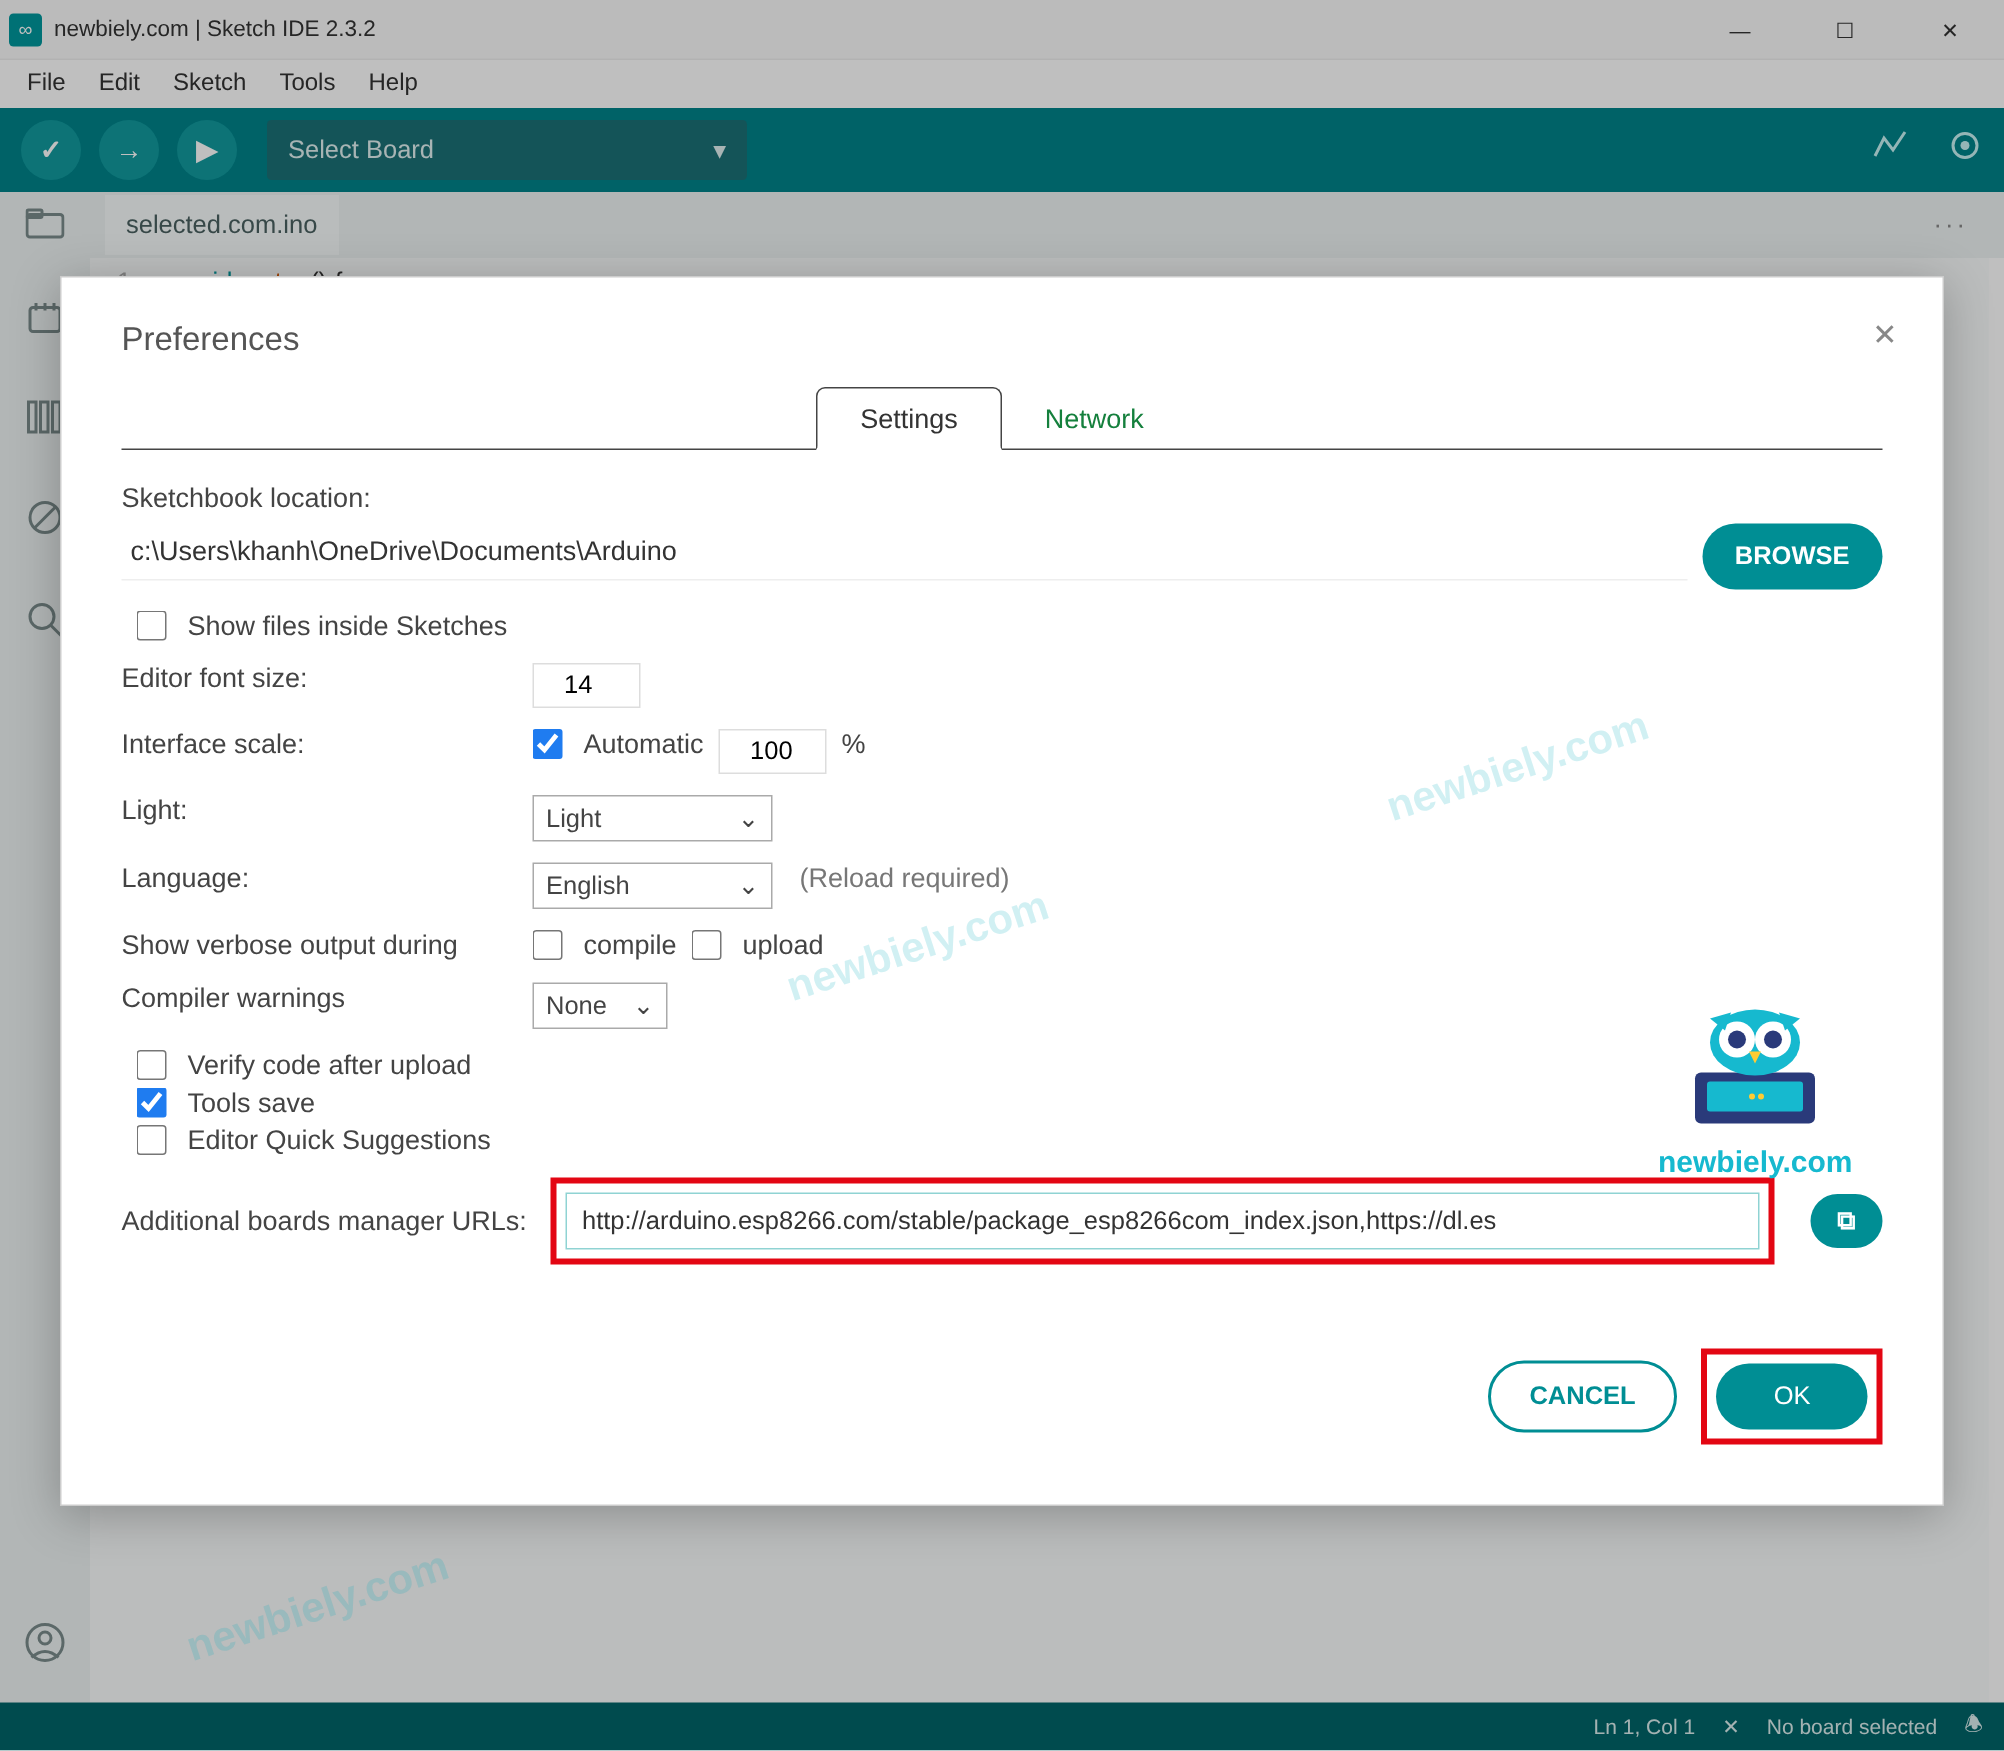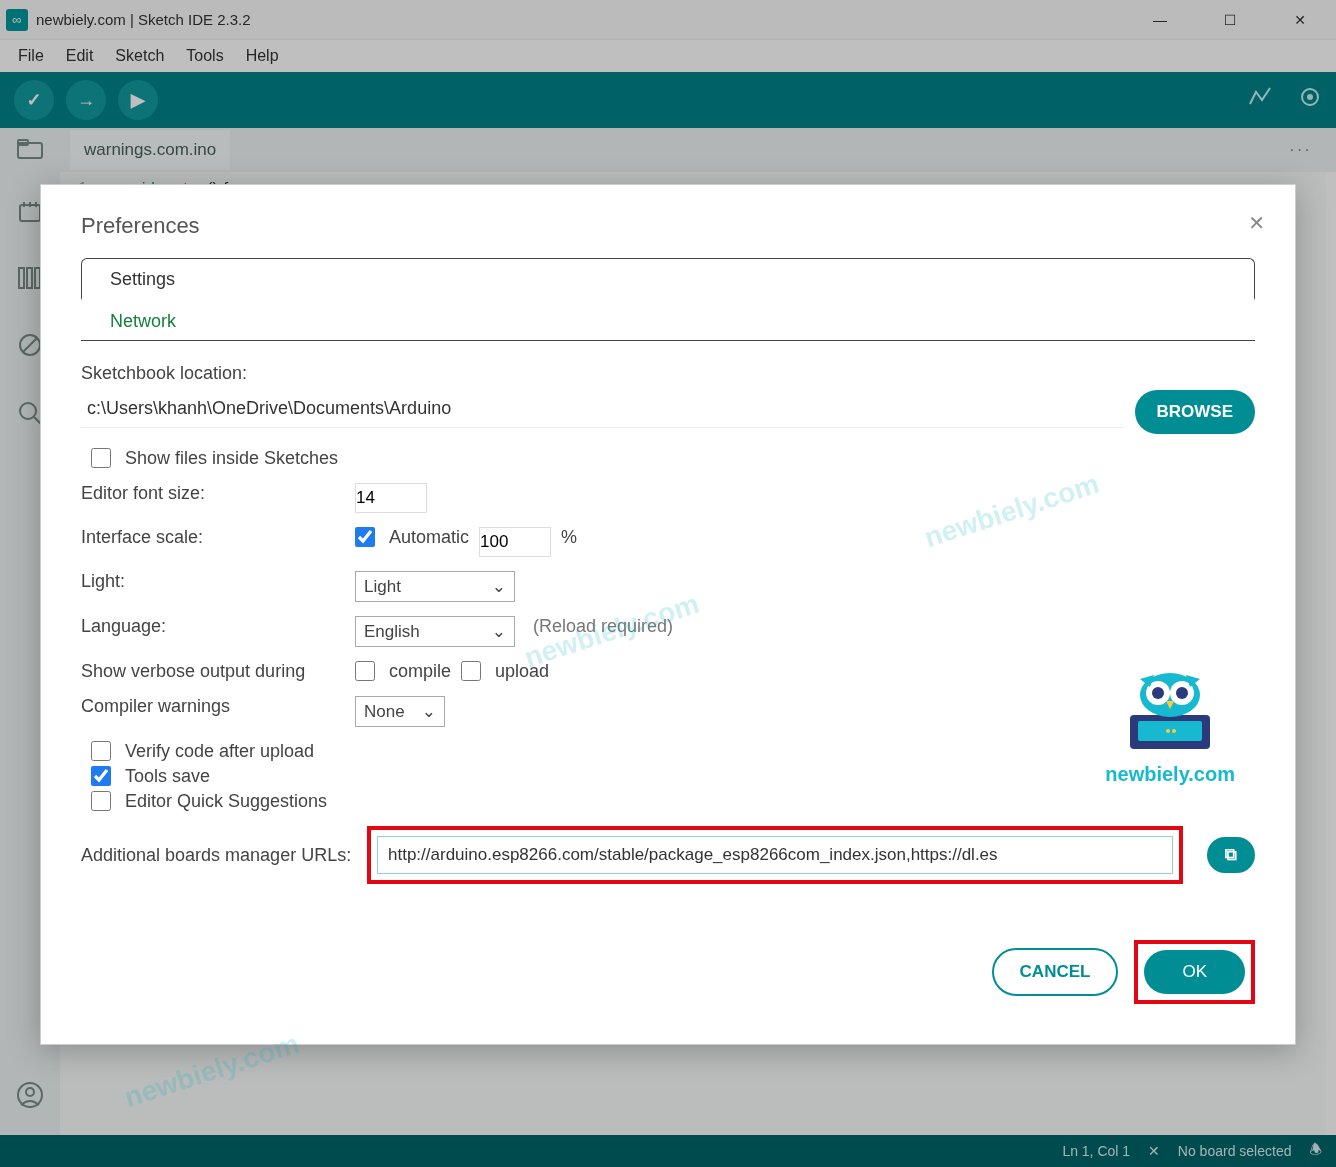--- a/index.html
+++ b/index.html
@@ -35,31 +35,31 @@
 
 .statusbar { position: absolute; left: 0; right: 0; bottom: 0; height: 32px; background: #006468; color: #dbeeee; font-size: 14px; display: flex; align-items: center; padding: 0 14px; gap: 18px;}
 .statusbar .sp { flex:1; }
 
 
 .modal-overlay { position: absolute; inset: 0; background: rgba(0,0,0,0.25); }
 .modal { position: absolute; left: 40px; right: 40px; top: 184px; background: #fff; border: 1px solid #ccc; box-shadow: 0 6px 30px rgba(0,0,0,.25); padding: 28px 40px 40px 40px; }
 .modal-title { font-size: 22px; color: #555; margin-bottom: 18px; }
 .modal .close { position: absolute; top: 26px; right: 30px; font-size: 20px; color: #888; }
 
-.pref-tabs { display: flex; justify-content: center; border-bottom: 1px solid #444; margin-bottom: 22px; flex-direction: column; }
+.pref-tabs { display: flex; justify-content: center; border-bottom: 1px solid #444; margin-bottom: 22px; }
 .pref-tabs .ptab { padding: 10px 28px 8px 28px; font-size: 18px; color: #15803d; border: 1px solid transparent; position: relative; top: 1px; }
 .pref-tabs .ptab.active { border: 1px solid #444; border-bottom: 2px solid #fff; border-top-left-radius: 6px; border-top-right-radius: 6px; color: #333;}
 
 .form { font-size: 18px; color: #444; }
 .row { display: flex; align-items: flex-start; margin-bottom: 14px; gap: 10px;}
 .lbl { width: 264px; flex-shrink: 0; }
 .path-input { flex: 1; border: none; border-bottom: 1px solid #eee; padding: 8px 6px; font-size: 18px; color:#333;}
 .browse { background: #008e94; color: #fff; font-weight: bold; padding: 12px 22px; border-radius: 28px; border:none; font-size: 17px;}
 .chk { width: 20px; height: 20px; accent-color: #1f7cf0; margin-right: 4px;}
-.numbox { border: 1px solid #ddd; padding: 4px 0; width: 72px; font-size: 17px;}
+.numbox { border: 1px solid #ddd; padding: 4px 20px; width: 72px; font-size: 17px;}
 .selectbox { border: 1px solid #aaa; padding: 4px 8px; width: 160px; font-size: 17px; display: flex; justify-content: space-between; align-items:center;}
 .selectbox.small { width: 90px;}
 .indent { margin-left: 10px; }
 .reload { color: #777; margin-left: 8px;}
 
 .urls-row { display:flex; align-items:center; }
 .urls-box { flex: 1; border: 4px solid #e30613; padding: 6px; margin-left: -4px;}
 .urls-input { width: 100%; border: 1px solid #8fd3d3; padding: 8px 10px; font-size: 17px; color:#333;}
 .url-copy { background: #008e94; color:#fff; border-radius: 22px; padding: 8px 18px; margin-left: 14px; border:none; font-size: 17px; font-weight: bold;}
 
@@ -95,36 +95,40 @@
   <span>Edit</span>
   <span>Sketch</span>
   <span>Tools</span>
   <span>Help</span>
 </div>
 
 <div class="toolbar">
   <div class="circ">✓</div>
   <div class="circ">→</div>
   <div class="circ debug">▶</div>
+  <div class="board-select">
+    <span>Select Board</span>
+    <span>▾</span>
+  </div>
   <div class="spacer"></div>
   <div class="right-ico">
     <svg width="24" height="22" viewBox="0 0 24 22">
         <polyline points="2,18 8,6 14,14 22,2" stroke="#dff" stroke-width="2" fill="none"></polyline>
       </svg>
   </div>
   <div class="right-ico">
     <svg width="24" height="24" viewBox="0 0 24 24">
         <circle cx="12" cy="12" r="8" stroke="#dff" stroke-width="2" fill="none"></circle>
         <circle cx="12" cy="12" r="3" fill="#dff"></circle>
       </svg>
   </div>
 </div>
 
 <div class="tabs-row">
-  <div class="tab">warnings.com.ino</div>
+  <div class="tab">selected.com.ino</div>
   <div class="dots">···</div>
 </div>
 
 <div class="side-rail">
   <div><svg width="26" height="22">
         <rect x="1" y="5" width="24" height="15" rx="2" fill="none" stroke="#7a8b8b" stroke-width="2"></rect>
         <rect x="1" y="2" width="10" height="5" rx="1" fill="none" stroke="#7a8b8b" stroke-width="2"></rect>
       </svg></div>
   <div><svg width="26" height="22">
         <rect x="3" y="3" width="20" height="16" rx="2" fill="none" stroke="#7a8b8b" stroke-width="2"></rect>

